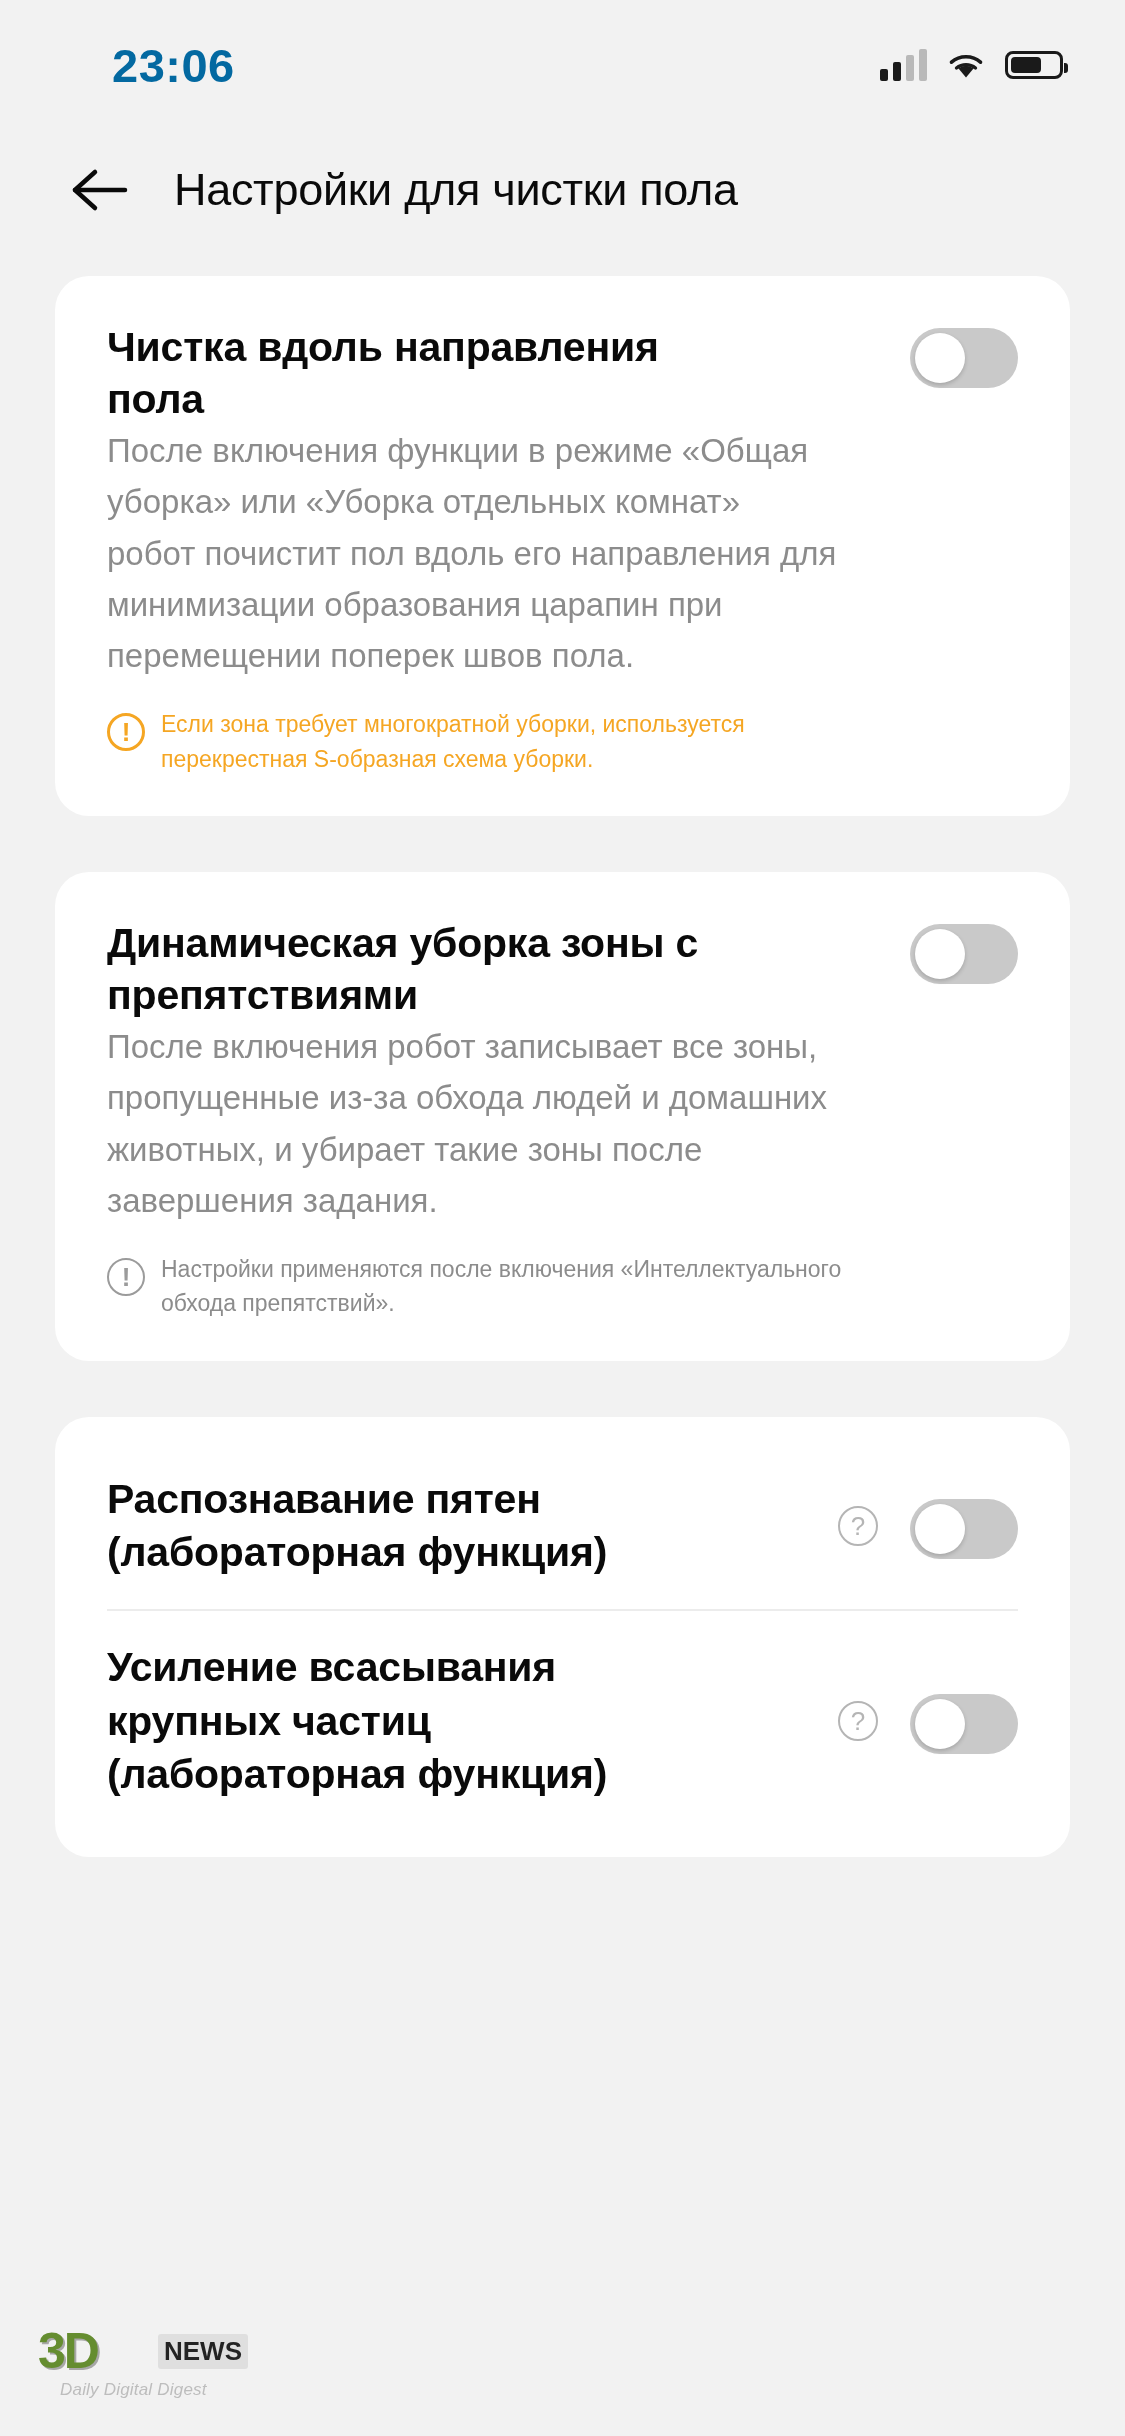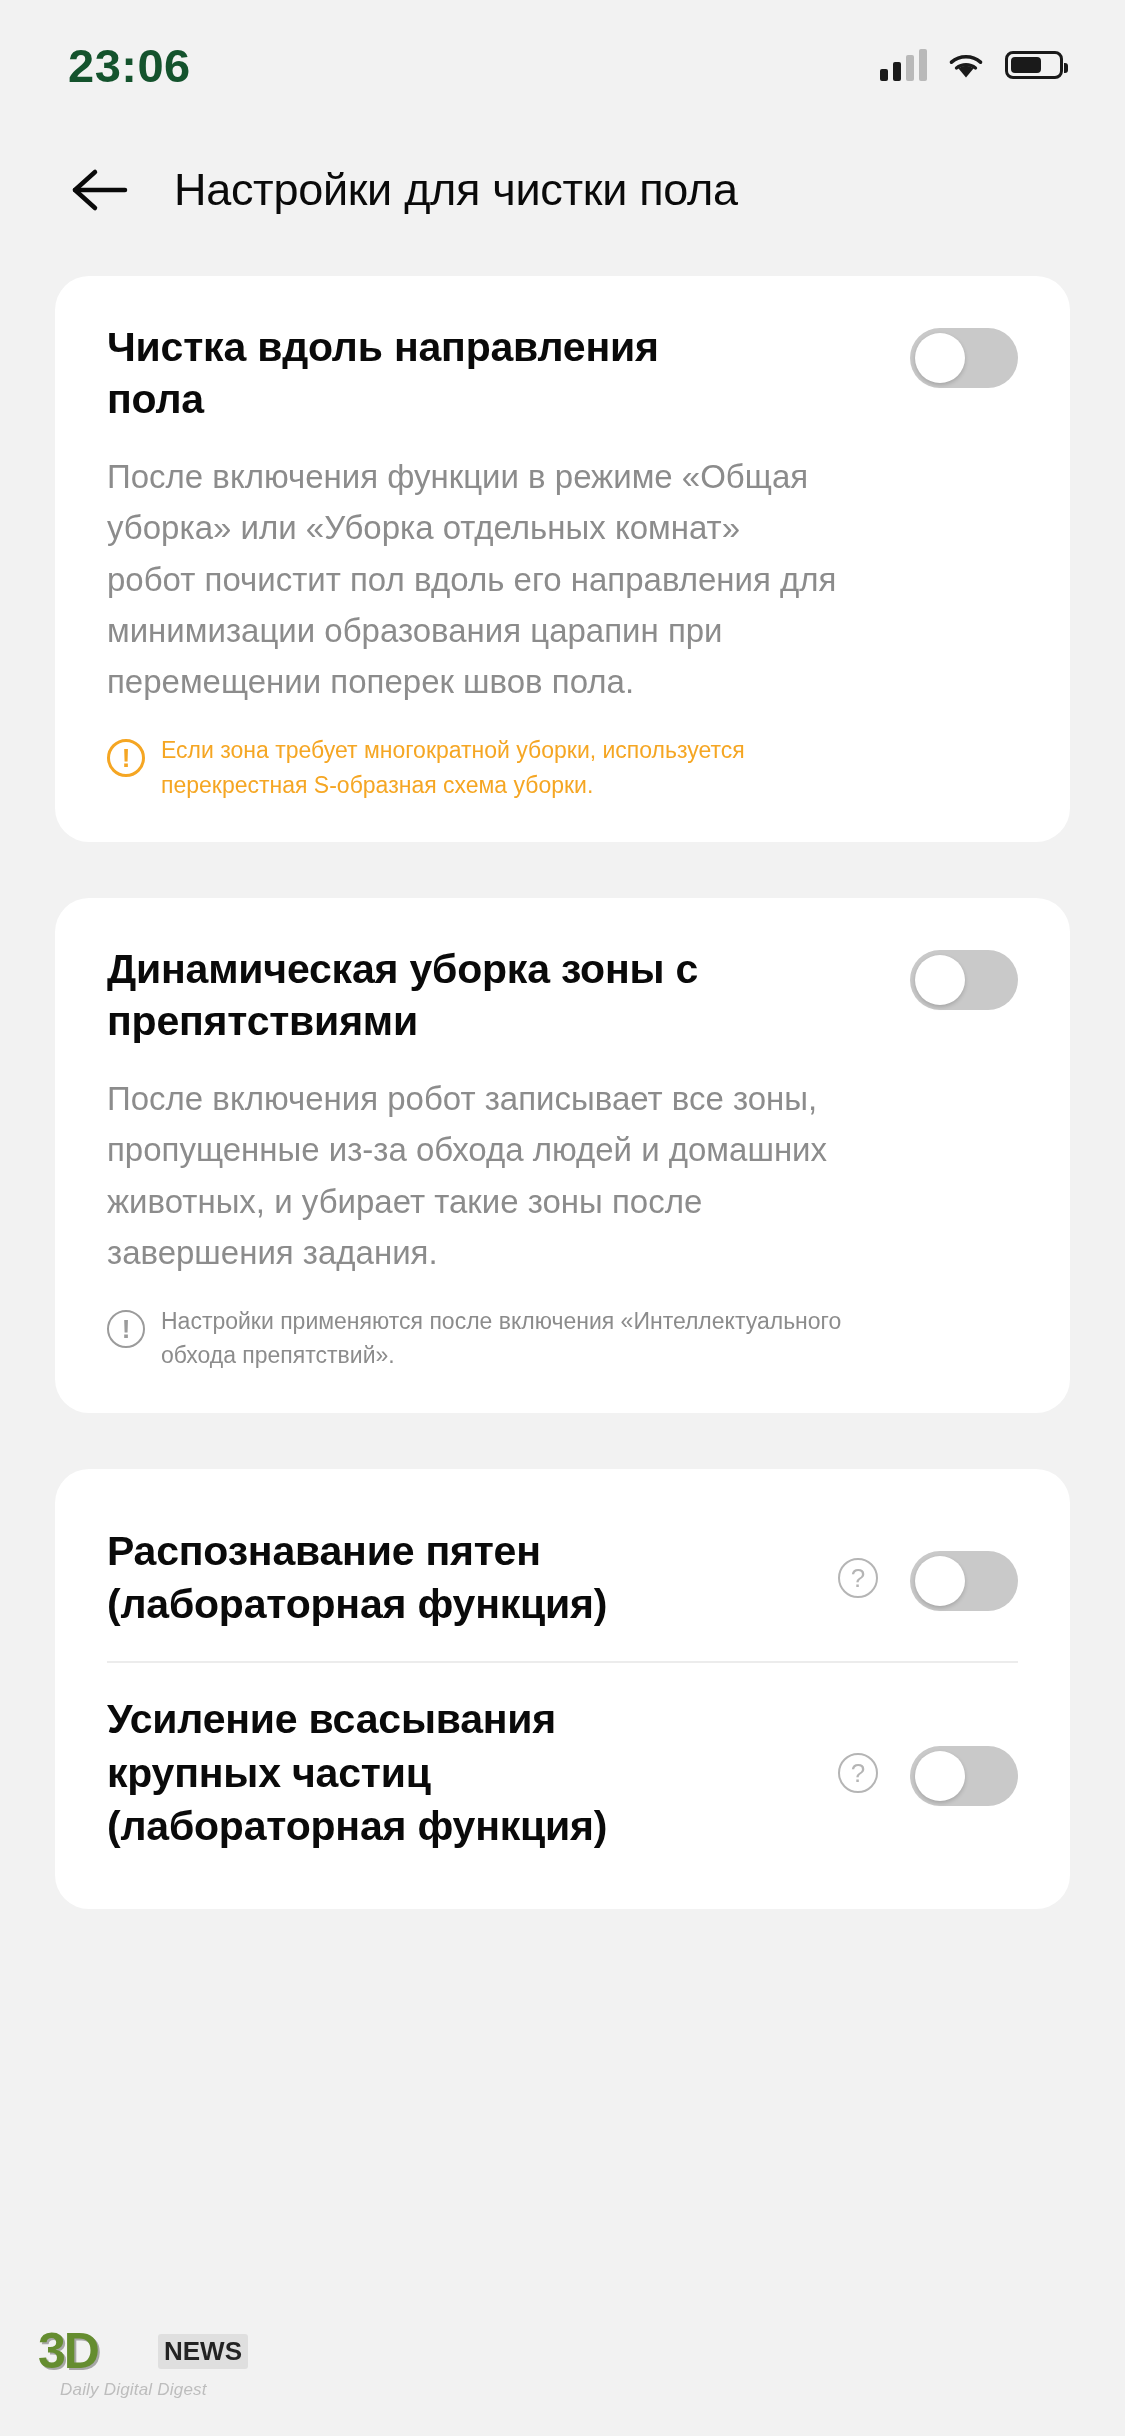--- a/index.html
+++ b/index.html
@@ -21,22 +21,23 @@
     height: 130px;
     display: flex;
     align-items: center;
     justify-content: space-between;
     padding: 0 62px 0 68px;
     box-sizing: border-box;
   }
   .status-time {
     font-size: 47px;
     font-weight: 600;
-    color: #14532d;
+    color: #0369a1;
     letter-spacing: 0.5px;
+    margin-left: 44px;
   }
   .status-right {
     display: flex;
     align-items: center;
     gap: 18px;
   }
   
   .signal {
     display: flex;
     align-items: flex-end;
@@ -126,21 +127,20 @@
   }
   .row-title {
     font-size: 41px;
     font-weight: 700;
     color: #0a0a0a;
     line-height: 1.26;
     letter-spacing: -0.2px;
     max-width: 640px;
   }
   .desc {
-    margin-top: 26px;
     font-size: 33px;
     line-height: 1.55;
     color: #8c8c8c;
     max-width: 730px;
   }
 
   .note {
     display: flex;
     align-items: flex-start;
     gap: 16px;

